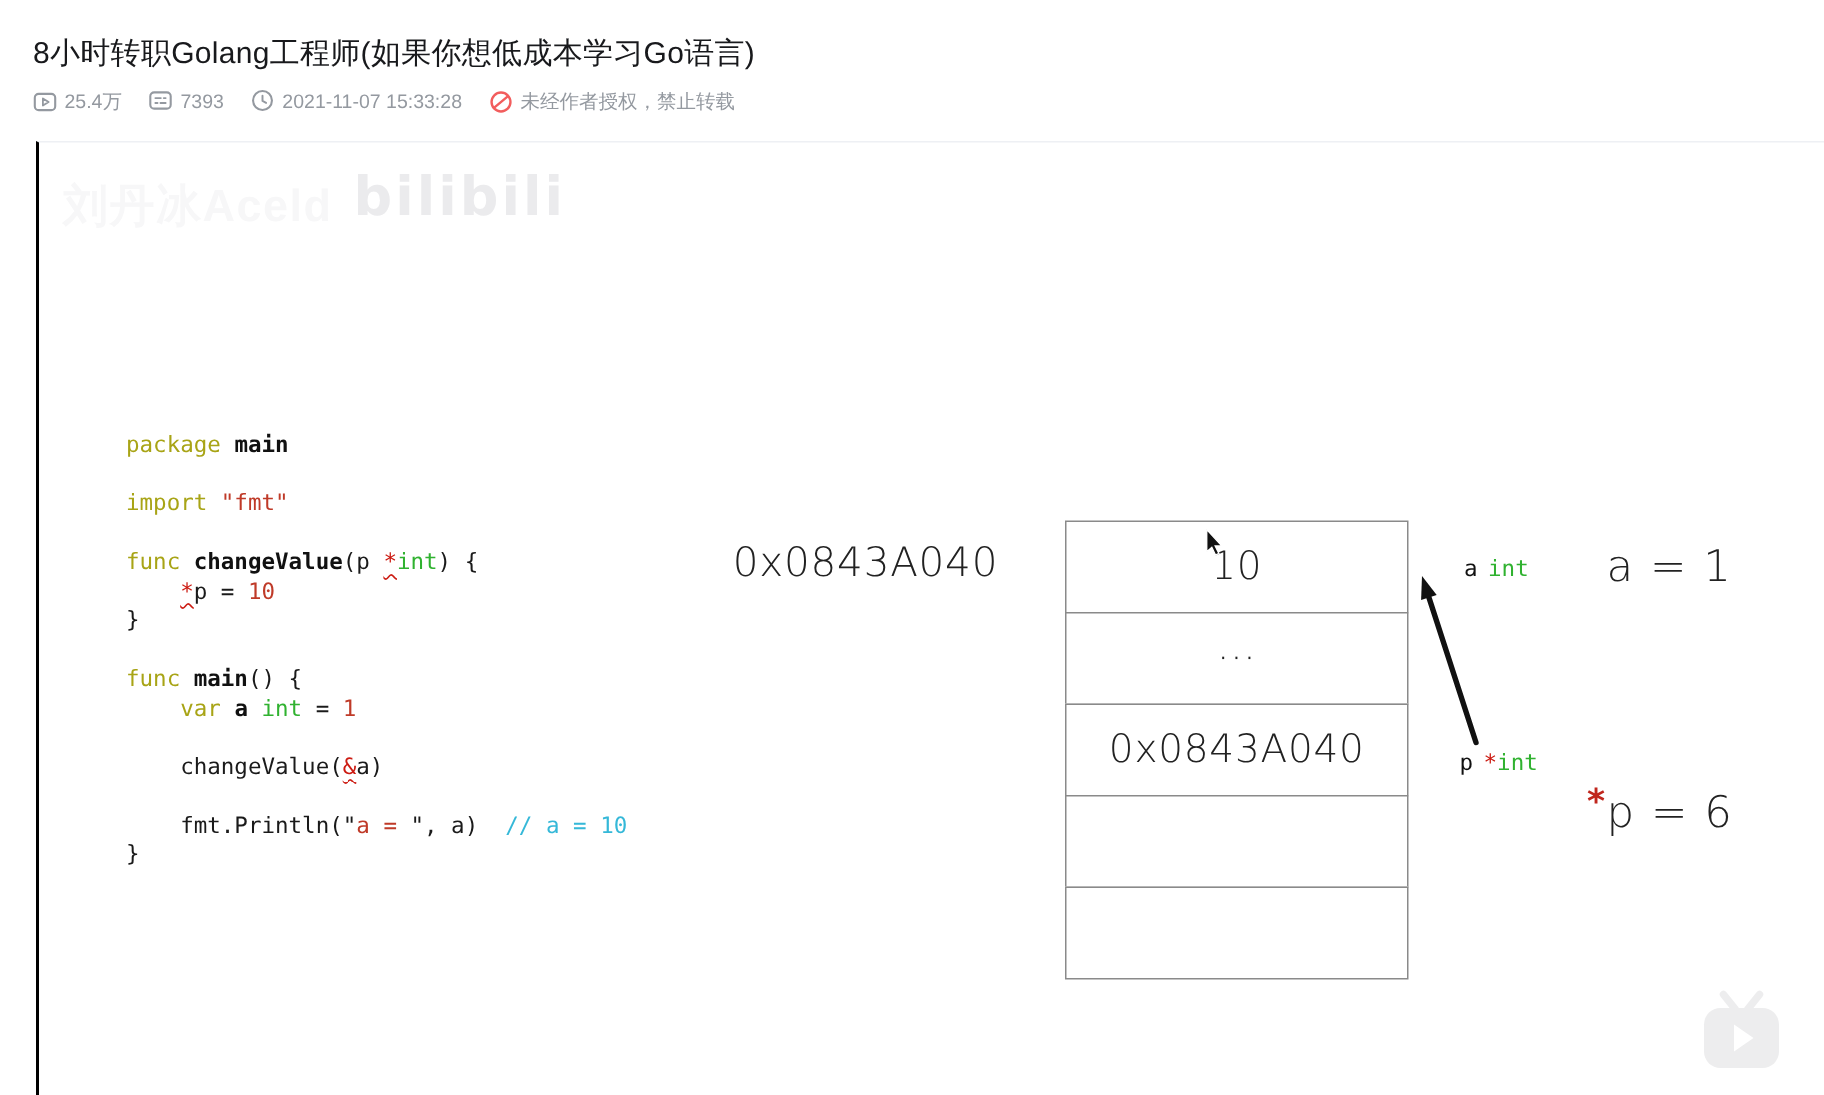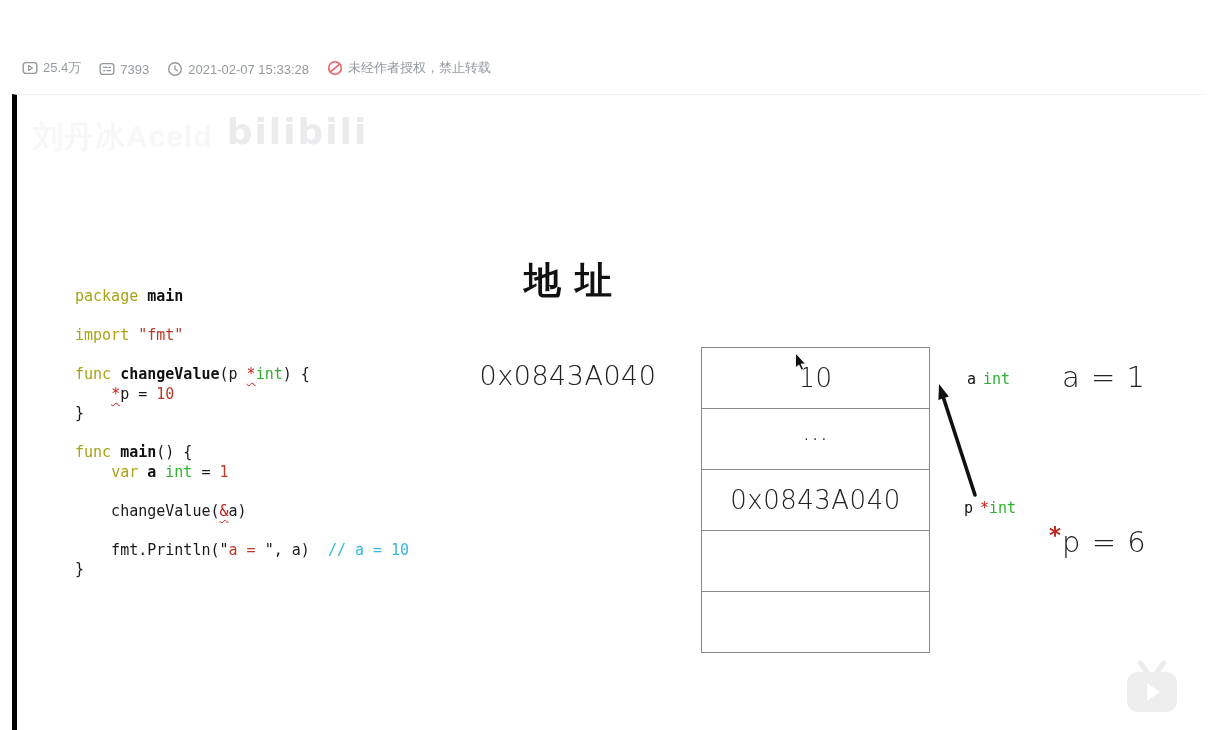--- a/index.html
+++ b/index.html
@@ -3,28 +3,28 @@
 <meta charset="utf-8">
 <style>
   * { margin:0; padding:0; box-sizing:border-box; }
   html,body { width:1216px; height:730px; background:#fff; overflow:hidden;
               font-family:"Liberation Sans", sans-serif; }
 
   
   .page-header { position:absolute; left:0; top:0; width:1216px; height:94px; background:#fff; }
   .video-title { position:absolute; left:22px; top:22px; font-size:20px; font-weight:400;
                  color:#18191c; letter-spacing:0.2px; }
-  .stats-row { position:absolute; left:22px; top:59px; display:flex; align-items:flex-end;
+  .stats-row { position:absolute; left:22px; top:59px; display:flex; align-items:flex-start;
                gap:18px; font-size:13px; color:#9499a0; }
   .stat { display:flex; align-items:center; gap:5px; }
   .stat svg { display:block; }
 
   
-  .player { position:absolute; left:12px; top:94px; width:1192px; height:636px; background:#fff;
-            border-top:1px solid #eef0f4; border-left:5px solid #000000; overflow:hidden;text-decoration:underline; }
+  .player { position:absolute; left:24px; top:94px; width:1192px; height:636px; background:#fff;
+            border-top:1px solid #eef0f4; border-left:2px solid #000000; overflow:hidden;text-decoration:underline; }
 
   .watermark { position:absolute; left:16px; top:16px; display:flex; align-items:flex-start; gap:14px; }
   .wm-author { font-size:30px; font-weight:bold; color:#f7f7f8; letter-spacing:1px; margin-top:6px; }
   .wm-logo   { font-size:36px; font-weight:bold; color:#ebebed; letter-spacing:2px;
                font-family:"DejaVu Sans", sans-serif; }
 
   
   .code { position:absolute; left:58px; top:192px; font-family:"DejaVu Sans Mono", monospace;
           font-size:15px; line-height:19.5px; white-space:pre; color:#1a1a1a; }
   .code-line { white-space:pre; }
@@ -79,20 +79,21 @@
   .amp { color:#c0261d; font-weight:bold; }
   .deref-star { color:#c0261d; font-weight:bold; font-size:23px; vertical-align:9px; }
 
   
   .tv-logo { position:absolute; left:1102px; top:563px; }
 </style>
 </head>
 <body>
 
 <div class="page-header">
+  <h1 class="video-title">8小时转职Golang工程师(如果你想低成本学习Go语言)</h1>
   <div class="stats-row">
     <span class="stat">
       <span>
         <svg width="16" height="16" viewBox="0 0 16 16" fill="none">
           <rect x="1.2" y="2.6" width="13.6" height="10.8" rx="2.6" stroke="#9499a0" stroke-width="1.4"></rect>
           <path d="M6.6 5.6 L10.4 8 L6.6 10.4 Z" stroke="#9499a0" stroke-width="1.2" stroke-linejoin="round" fill="none"></path>
         </svg>
       </span>
       <span>25.4万</span>
     </span>
@@ -105,21 +106,21 @@
       </span>
       <span>7393</span>
     </span>
     <span class="stat">
       <span>
         <svg width="16" height="16" viewBox="0 0 16 16" fill="none">
           <circle cx="8" cy="8" r="6.3" stroke="#9499a0" stroke-width="1.4"></circle>
           <path d="M8 4.8 V8.3 L10.4 9.6" stroke="#9499a0" stroke-width="1.3" stroke-linecap="round" stroke-linejoin="round"></path>
         </svg>
       </span>
-      <span>2021-02-07 15:33:28</span>
+      <span>2021-11-07 15:33:28</span>
     </span>
     <span class="stat">
       <span>
         <svg width="16" height="16" viewBox="0 0 16 16" fill="none">
           <circle cx="8" cy="8" r="6.3" stroke="#f25d5d" stroke-width="1.6"></circle>
           <path d="M3.9 11.4 L12.1 4.6" stroke="#f25d5d" stroke-width="1.6" stroke-linecap="round"></path>
         </svg>
       </span>
       <span>未经作者授权，禁止转载</span>
     </span>
@@ -128,21 +129,20 @@
 
 <div class="player">
 
   <div class="watermark">
     <span class="wm-author">刘丹冰Aceld</span>
     <span class="wm-logo">bilibili</span>
   </div>
 
   <pre class="code" id="code"><div class="code-line"><span class="tk-kw">package</span><span class="tk-pl"> </span><span class="tk-fn">main</span></div><div class="code-line"> </div><div class="code-line"><span class="tk-kw">import</span><span class="tk-pl"> </span><span class="tk-str">"fmt"</span></div><div class="code-line"> </div><div class="code-line"><span class="tk-kw">func</span><span class="tk-pl"> </span><span class="tk-fn">changeValue</span><span class="tk-pl">(p </span><span class="tk-ptr">*</span><span class="tk-ty">int</span><span class="tk-pl">) {</span></div><div class="code-line"><span class="tk-pl">    </span><span class="tk-ptr">*</span><span class="tk-pl">p = </span><span class="tk-num">10</span></div><div class="code-line"><span class="tk-pl">}</span></div><div class="code-line"> </div><div class="code-line"><span class="tk-kw">func</span><span class="tk-pl"> </span><span class="tk-fn">main</span><span class="tk-pl">() {</span></div><div class="code-line"><span class="tk-pl">    </span><span class="tk-kw">var</span><span class="tk-pl"> </span><span class="tk-fn">a</span><span class="tk-pl"> </span><span class="tk-ty">int</span><span class="tk-pl"> = </span><span class="tk-num">1</span></div><div class="code-line"> </div><div class="code-line"><span class="tk-pl">    changeValue(</span><span class="tk-ptr">&amp;</span><span class="tk-pl">a)</span></div><div class="code-line"> </div><div class="code-line"><span class="tk-pl">    fmt.Println(</span><span class="tk-pl">"</span><span class="tk-str">a = </span><span class="tk-pl">"</span><span class="tk-pl">, a)  </span><span class="tk-cm">// a = 10</span></div><div class="code-line"><span class="tk-pl">}</span></div></pre>
 
-  <div class="diagram-header hdr-addr">地址</div>
 
   <div class="addr-label addr-1">0x0843A040</div>
 
   <div class="memtable" id="memtable">
       <div class="mem-cell">10</div>
       <div class="mem-cell">···</div>
       <div class="mem-cell">0x0843A040</div>
       <div class="mem-cell"></div>
       <div class="mem-cell"></div>
     </div>

